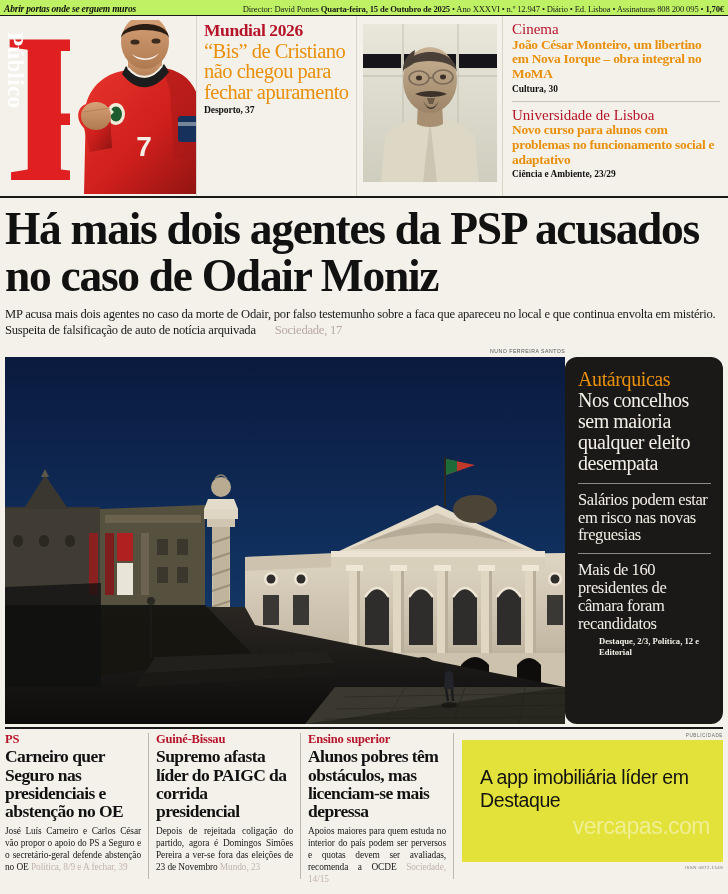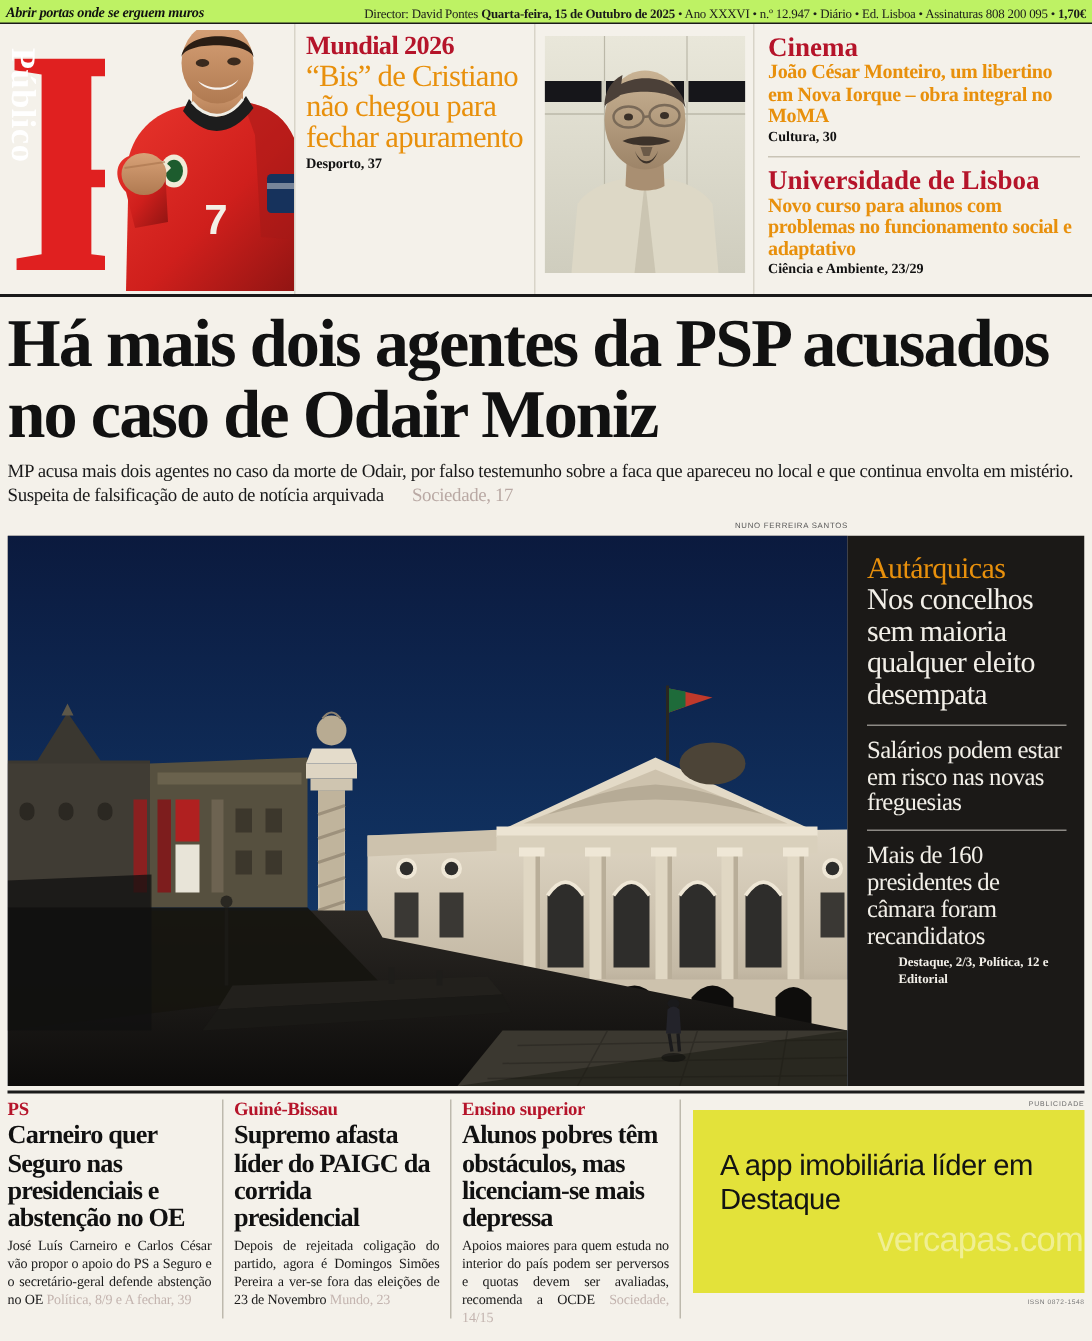--- a/index.html
+++ b/index.html
@@ -71,21 +71,21 @@
     margin-top: 2px; letter-spacing: -0.1px;
   }
 
   .banner-photo {
     width: 146px; padding: 8px 5px; border-right: 1px solid #d8d4c8;
     display: flex; align-items: flex-start; justify-content: center;
   }
   .jcm-photo { width: 134px; height: 158px; position: relative; overflow: hidden; }
 
   .banner-right { flex: 1; padding: 6px 8px 4px 9px; }
-  .br-kicker { color: #b5142a; font-weight: bold; font-size: 18px; line-height: 1.05; }
+  .br-kicker { color: #b5142a; font-weight: normal; font-size: 15px; line-height: 1.05; }
   .br-head {
     color: #e8900c; font-weight: bold; font-size: 13.4px;
     line-height: 1.09; letter-spacing: -0.25px; margin-top: 0px;
   }
   .br-ref { color: #111; font-weight: bold; font-size: 9.4px; margin-top: 2px; }
   .br-rule { border-top: 1px solid #c9c4b6; margin: 7px 0 6px 0; }
 
   
   .mainhead {
     padding: 8px 5px 0 5px;
@@ -111,20 +111,21 @@
     font-family: "Liberation Sans", sans-serif; text-transform: uppercase;
   }
   .hero {
     margin: 0 5px; height: 367px; display: flex;
     position: relative; overflow: hidden;
   }
   .hero-img { flex: 1; position: relative; overflow: hidden; background: #0a0a12; }
   .hero-side {
     width: 158px; background: #1b1917; color: #fff;
     padding: 12px 12px 8px 13px;
+    border-radius: 12px;
   }
   .side-kicker {
     color: #e8900c; font-size: 20px; line-height: 1.0;
     letter-spacing: -0.4px;
   }
   .side-head {
     color: #f2efe8; font-size: 20px; line-height: 1.05;
     letter-spacing: -0.5px; margin-top: 1px;
   }
   .side-rule { border-top: 1px solid #8d8a85; margin: 9px 0 7px 0; }
@@ -174,21 +175,21 @@
   }
   .ad-logo {
     font-family: "Liberation Mono", monospace; font-weight: bold;
     font-size: 23px; color: #131313; letter-spacing: -0.5px;
   }
   .ad-copy {
     font-family: "Liberation Sans", sans-serif; font-size: 19.5px;
     color: #131313; line-height: 1.18; margin-top: 12px; letter-spacing: -0.4px;
   }
   .ad-watermark {
-    position: absolute; right: 1px; bottom: 22px;
+    position: absolute; right: 13px; bottom: 22px;
     font-family: "Liberation Sans", sans-serif; font-size: 23px;
     color: rgba(255,255,255,0.45); letter-spacing: -0.5px;
   }
   .issn {
     font-size: 4.4px; letter-spacing: 0.4px; color: #777;
     text-align: right; margin-top: 3px;
     font-family: "Liberation Sans", sans-serif;
   }
 </style>
 </head>

